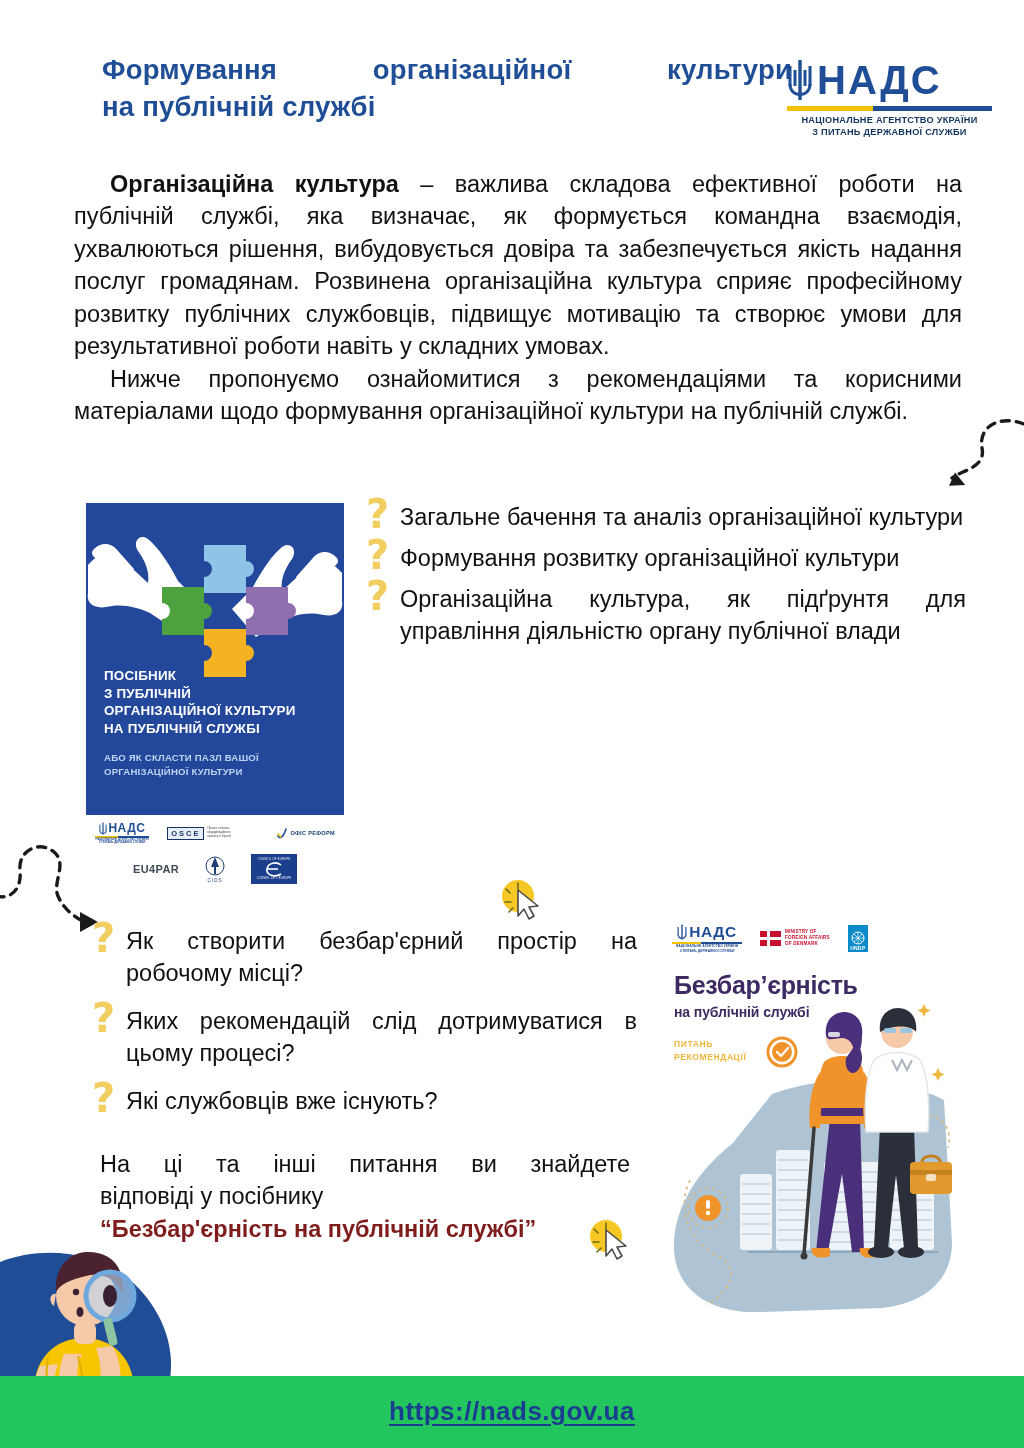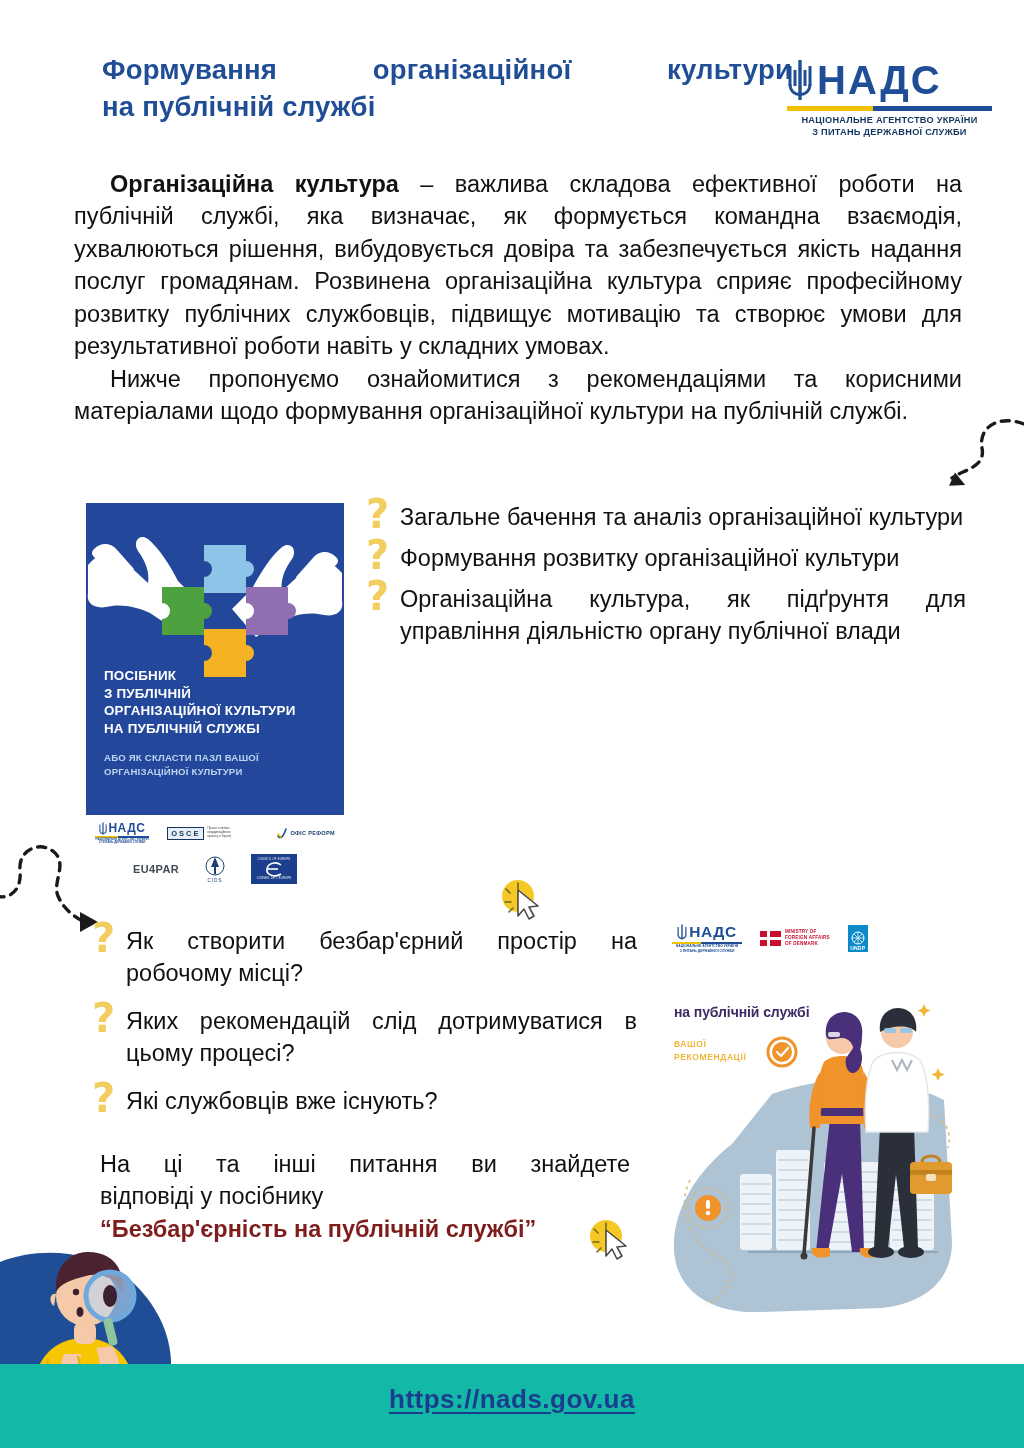--- a/index.html
+++ b/index.html
@@ -178,22 +178,22 @@
   .poster-art{position:absolute;left:0;top:0;width:312px;height:415px;}
 
   
   .arrow{position:absolute;}
 
   
   .boy{position:absolute;left:0;top:1236px;width:300px;height:160px;}
 
   
   .footer{
-    position:absolute;left:0;bottom:0;width:1024px;height:84px;
-    background:#14b8a6;
+    position:absolute;left:0;bottom:0;width:1024px;height:72px;
+    background:#22c55e;
   }
   .footer-url{
     position:absolute;left:0;top:20px;width:1024px;text-align:center;
     font-size:26px;font-weight:bold;color:#1b3d8f;letter-spacing:.5px;
     text-decoration:underline;text-underline-offset:4px;
   }
 </style>
 </head>
 <body>
 
@@ -523,23 +523,24 @@
 
       <span class="p-undp">
         <svg width="14" height="14" viewBox="0 0 14 14">
           <circle cx="7" cy="7" r="6" fill="none" stroke="#ffffff" stroke-width="1"></circle>
           <path d="M7 1 v12 M1 7 h12 M3 3 C6 6 8 8 11 11 M11 3 C8 6 6 8 3 11" stroke="#ffffff" stroke-width=".7" fill="none"></path>
         </svg>
         <span class="undp-txt">UNDP</span>
       </span>
     </div>
 
+    <div class="poster-title">Безбар’єрність</div>
     <div class="poster-sub">на публічній службі</div>
     <div class="poster-rec">
-      <div>ВАШОЇ</div>
+      <div>ПИТАНЬ</div>
       <div>РЕКОМЕНДАЦІЇ</div>
     </div>
   </div>
 
   <svg class="boy" viewBox="0 0 300 160">
     <path d="M0 26 C40 10 96 14 130 44 C164 74 180 118 166 160 L0 160 Z" fill="#1f4e96"></path>
 
     <path d="M34 160 C32 122 56 102 84 102 C112 102 136 122 134 160 Z" fill="#f7c600"></path>
 
     <rect x="74" y="86" width="22" height="22" rx="7" fill="#f6c9a8"></rect>

